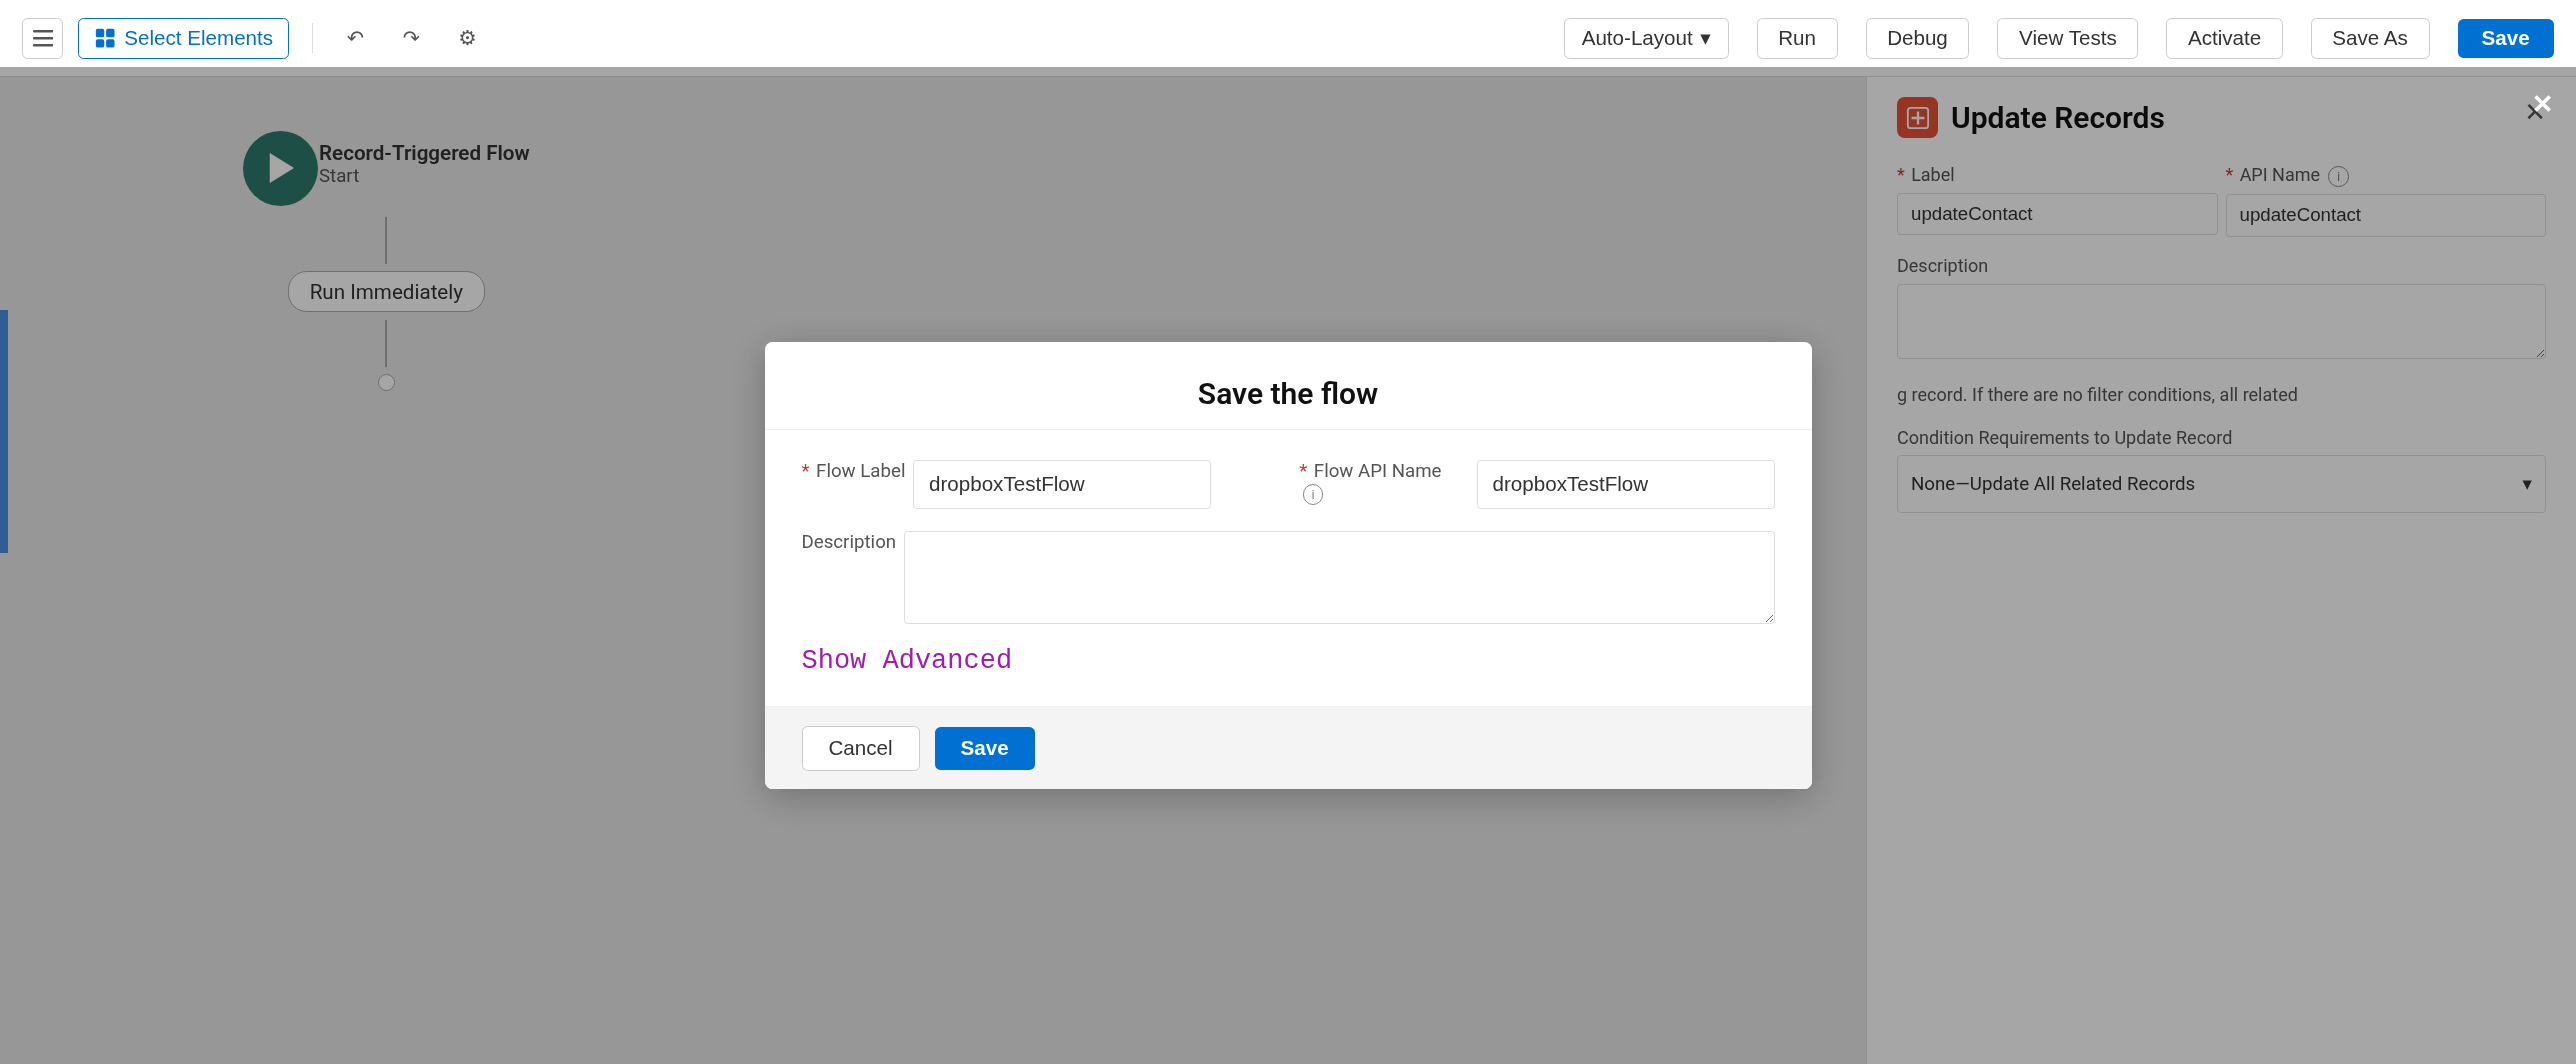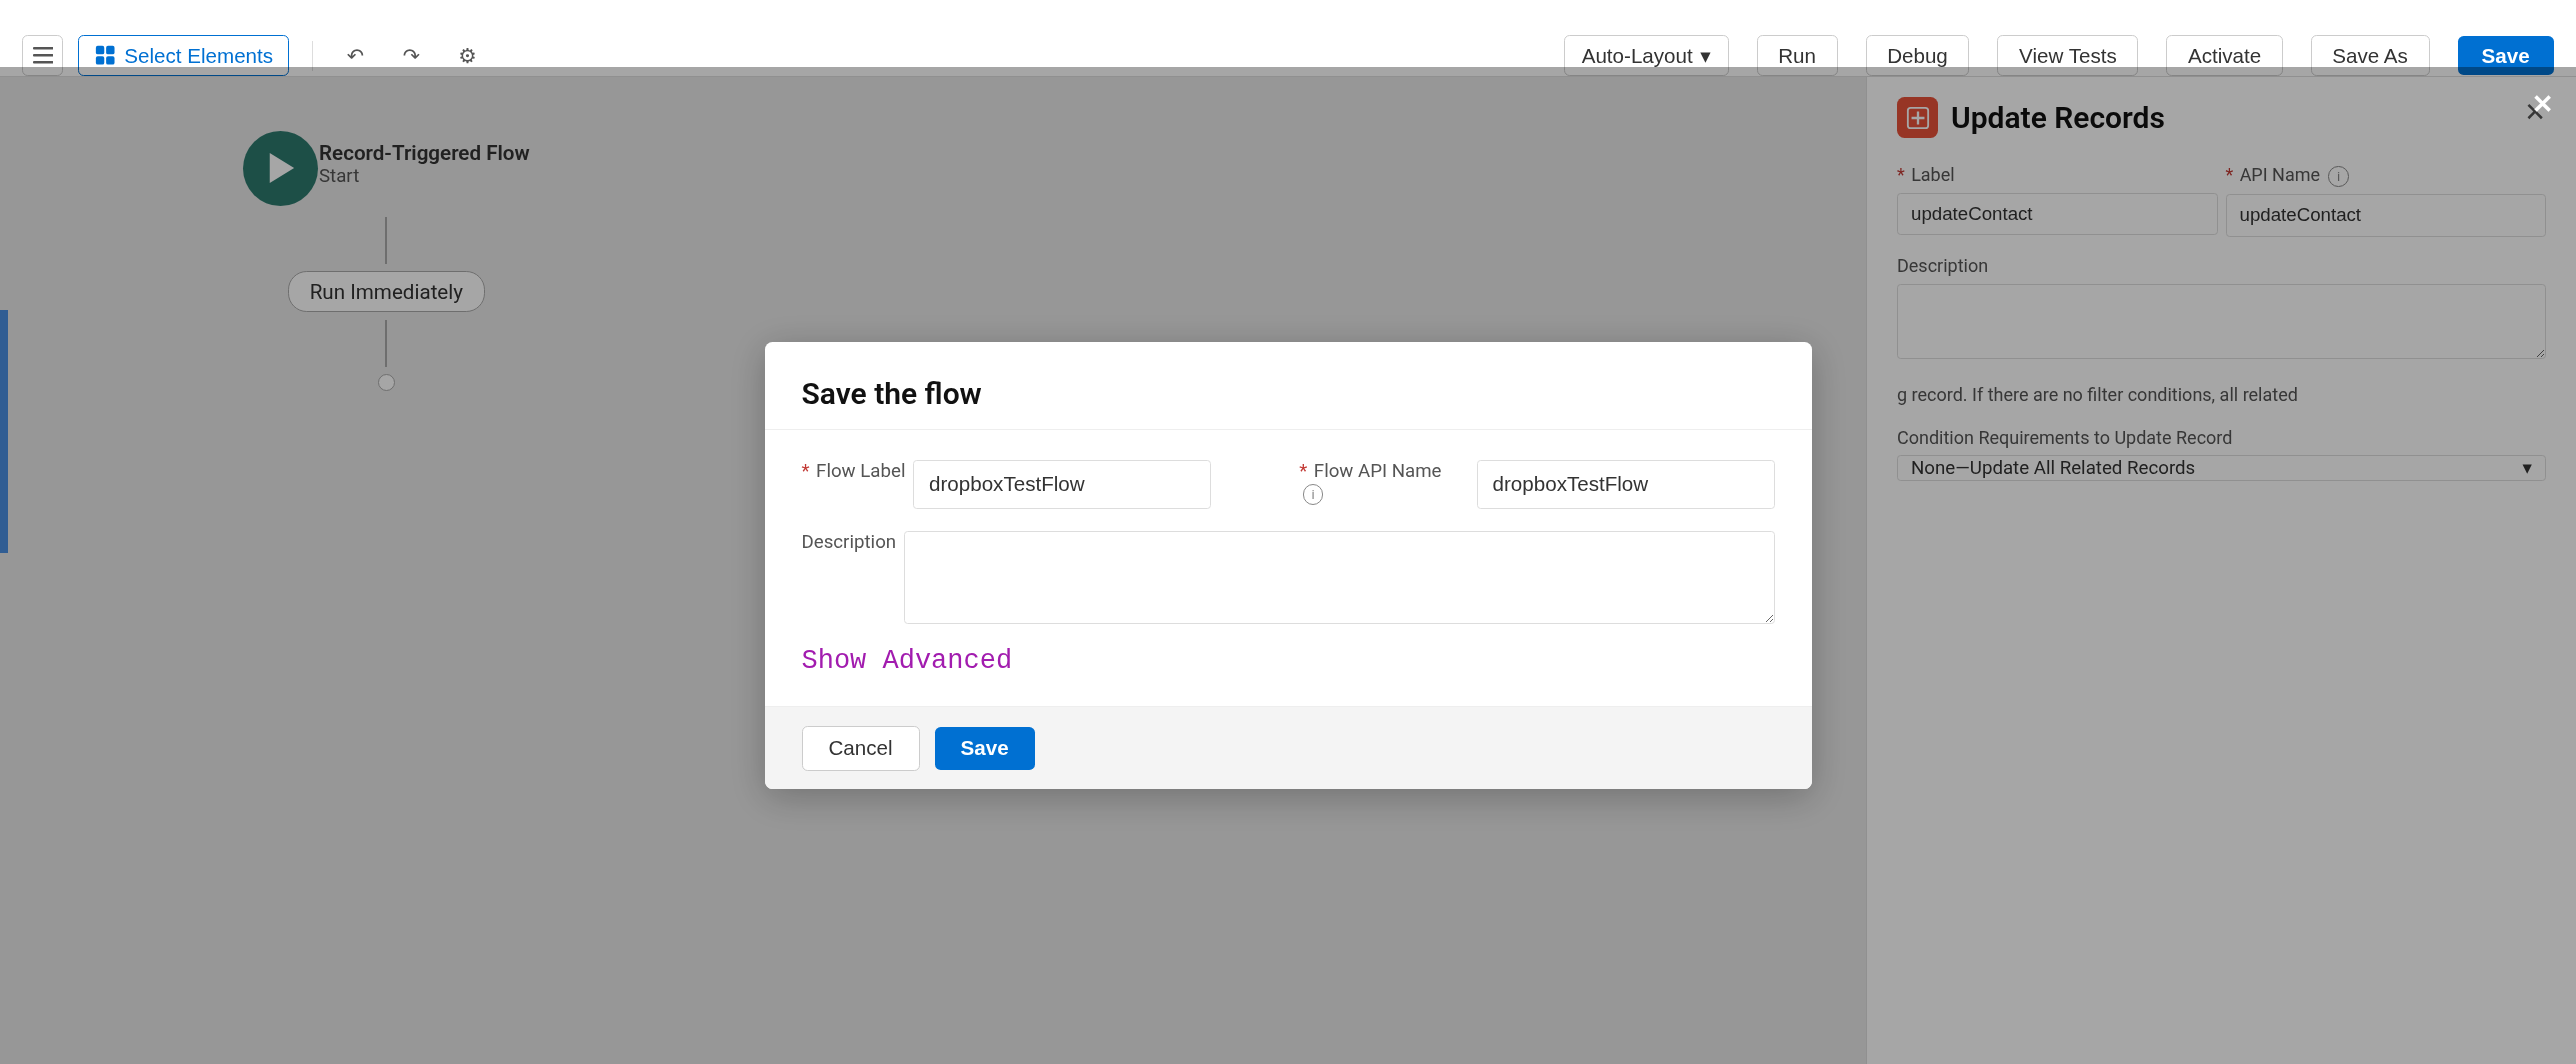--- a/index.html
+++ b/index.html
@@ -8,21 +8,21 @@
       background: #f3f3f3;
       width: 2576px;
       height: 1065px;
       overflow: hidden;
       position: relative;
     }
 
     
     .toolbar {
       display: flex;
-      align-items: flex-end;
+      align-items: center;
       background: #ffffff;
       border-bottom: 0.9px solid #ddd;
       padding: 0 22.4px;
       height: 77px;
       position: relative;
       z-index: 10;
     }
     .toolbar-left {
       display: flex;
       align-items: center;
@@ -322,21 +322,21 @@
       font-weight: 600;
       color: #111;
       margin-bottom: 15px;
     }
 
     .filter-dropdown {
       display: flex;
       align-items: center;
       border: 0.9px solid #ddd;
       border-radius: 3.7px;
-      padding: 1px 13px;
+      padding: 17px 13px;
       font-size: 18.7px;
       color: #333;
       background: #fff;
       cursor: pointer;
       width: 100%;
       justify-content: space-between;
     }
 
     
     .modal-overlay {
@@ -363,21 +363,21 @@
 
     .modal-header {
       padding: 34px 37px 18.7px 37px;
       border-bottom: 0.9px solid #eee;
     }
 
     .modal-title {
       font-size: 30px;
       font-weight: 600;
       color: #111;
-      text-align: left;
+      text-align: center;
     }
 
     .modal-body {
       padding: 30px 37px;
     }
 
     .modal-form-row {
       display: flex;
       gap: 22.4px;
       margin-bottom: 22.4px;

